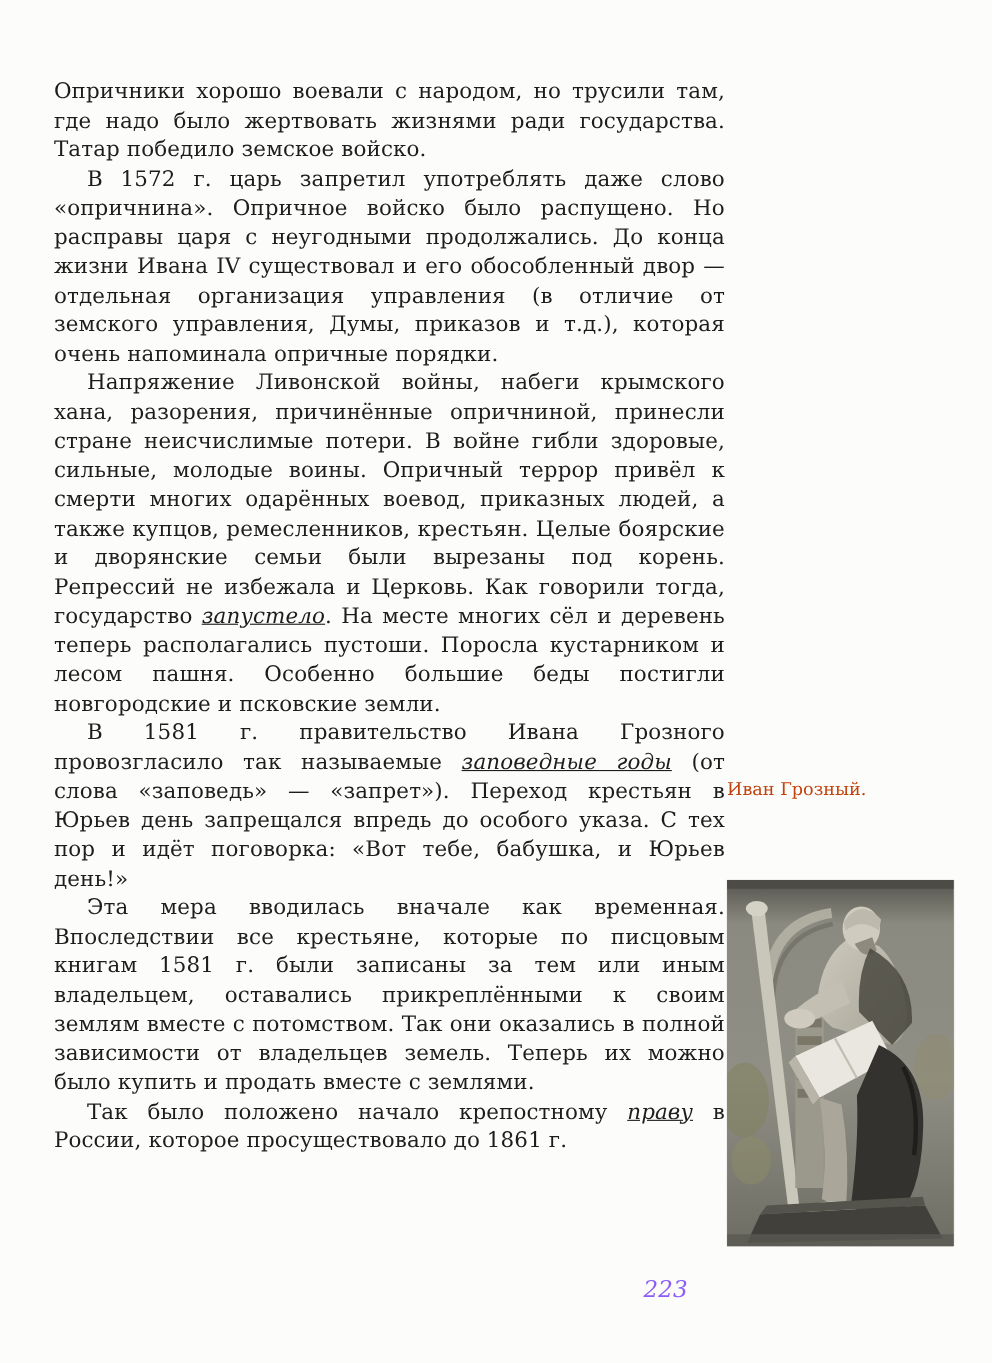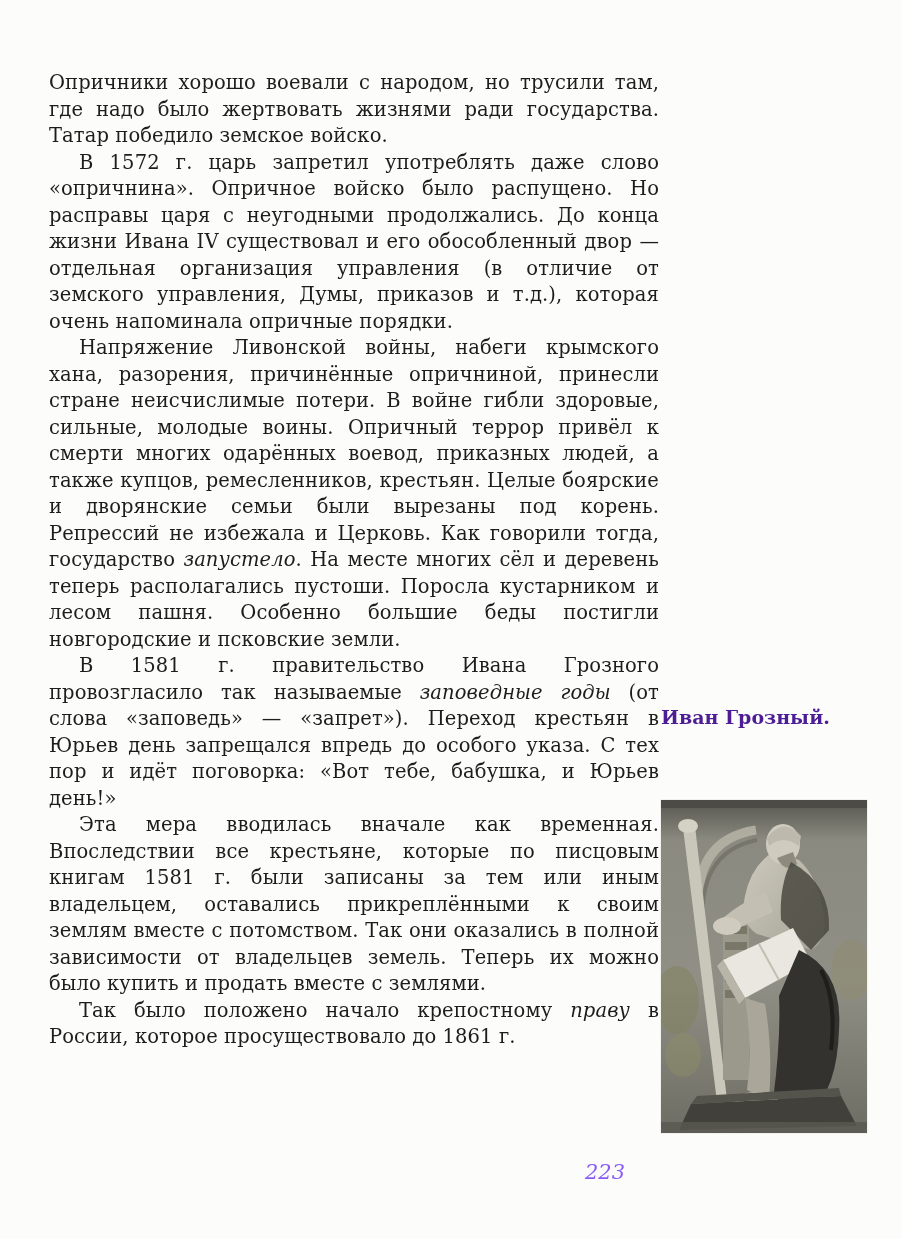--- a/index.html
+++ b/index.html
@@ -22,36 +22,35 @@
     font-size: 19.5px;
     line-height: 26.5px;
     letter-spacing: 0.1px;
   }
   p.para {
     margin: 0;
     text-align: justify;
     hyphens: none;
   }
   p.para.indent { text-indent: 30px; }
-  .run-italic { font-style: italic; }
+  .run-italic { font-style: italic; text-decoration: underline; }
   .run-bold-sans {
     font-family: "Liberation Sans", sans-serif;
     font-weight: bold;
     font-size: 18.5px;
   }
   .figure-column {
     position: absolute;
     left: 661px; top: 706px;
     width: 212px;
   }
   .caption {
-    font-size: 19px;
+    font-size: 16px;
     line-height: 23px;
-    color: #4c1d95;
-    font-weight: bold;
+    color: #c2410c;
   }
   .caption .it { font-style: italic; }
   .photo {
     position: absolute;
     left: 0; top: 94px;
     width: 206px; height: 333px;
     background: #8b8a80;
     box-shadow: 0 0 1px rgba(0,0,0,0.25);
   }
   .photo svg { display: block; width: 206px; height: 333px; }

